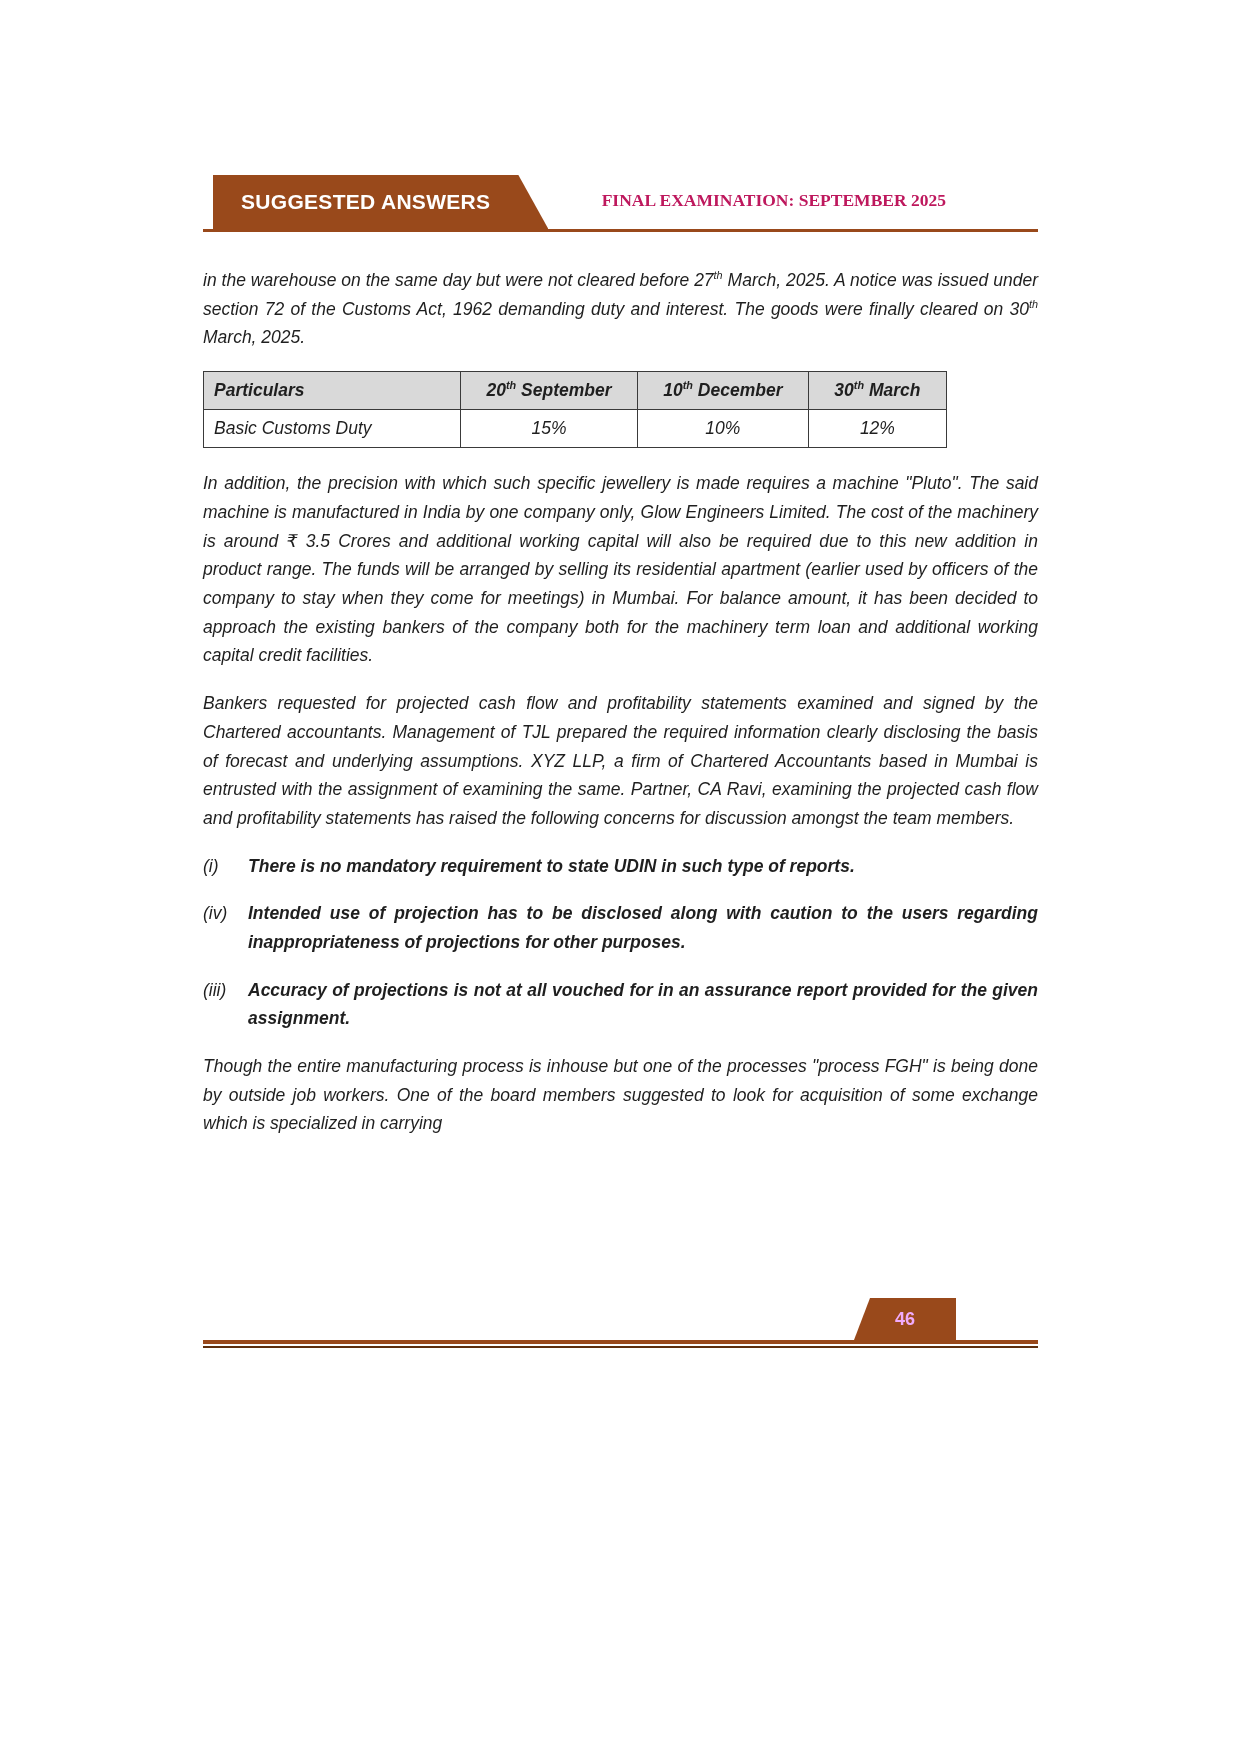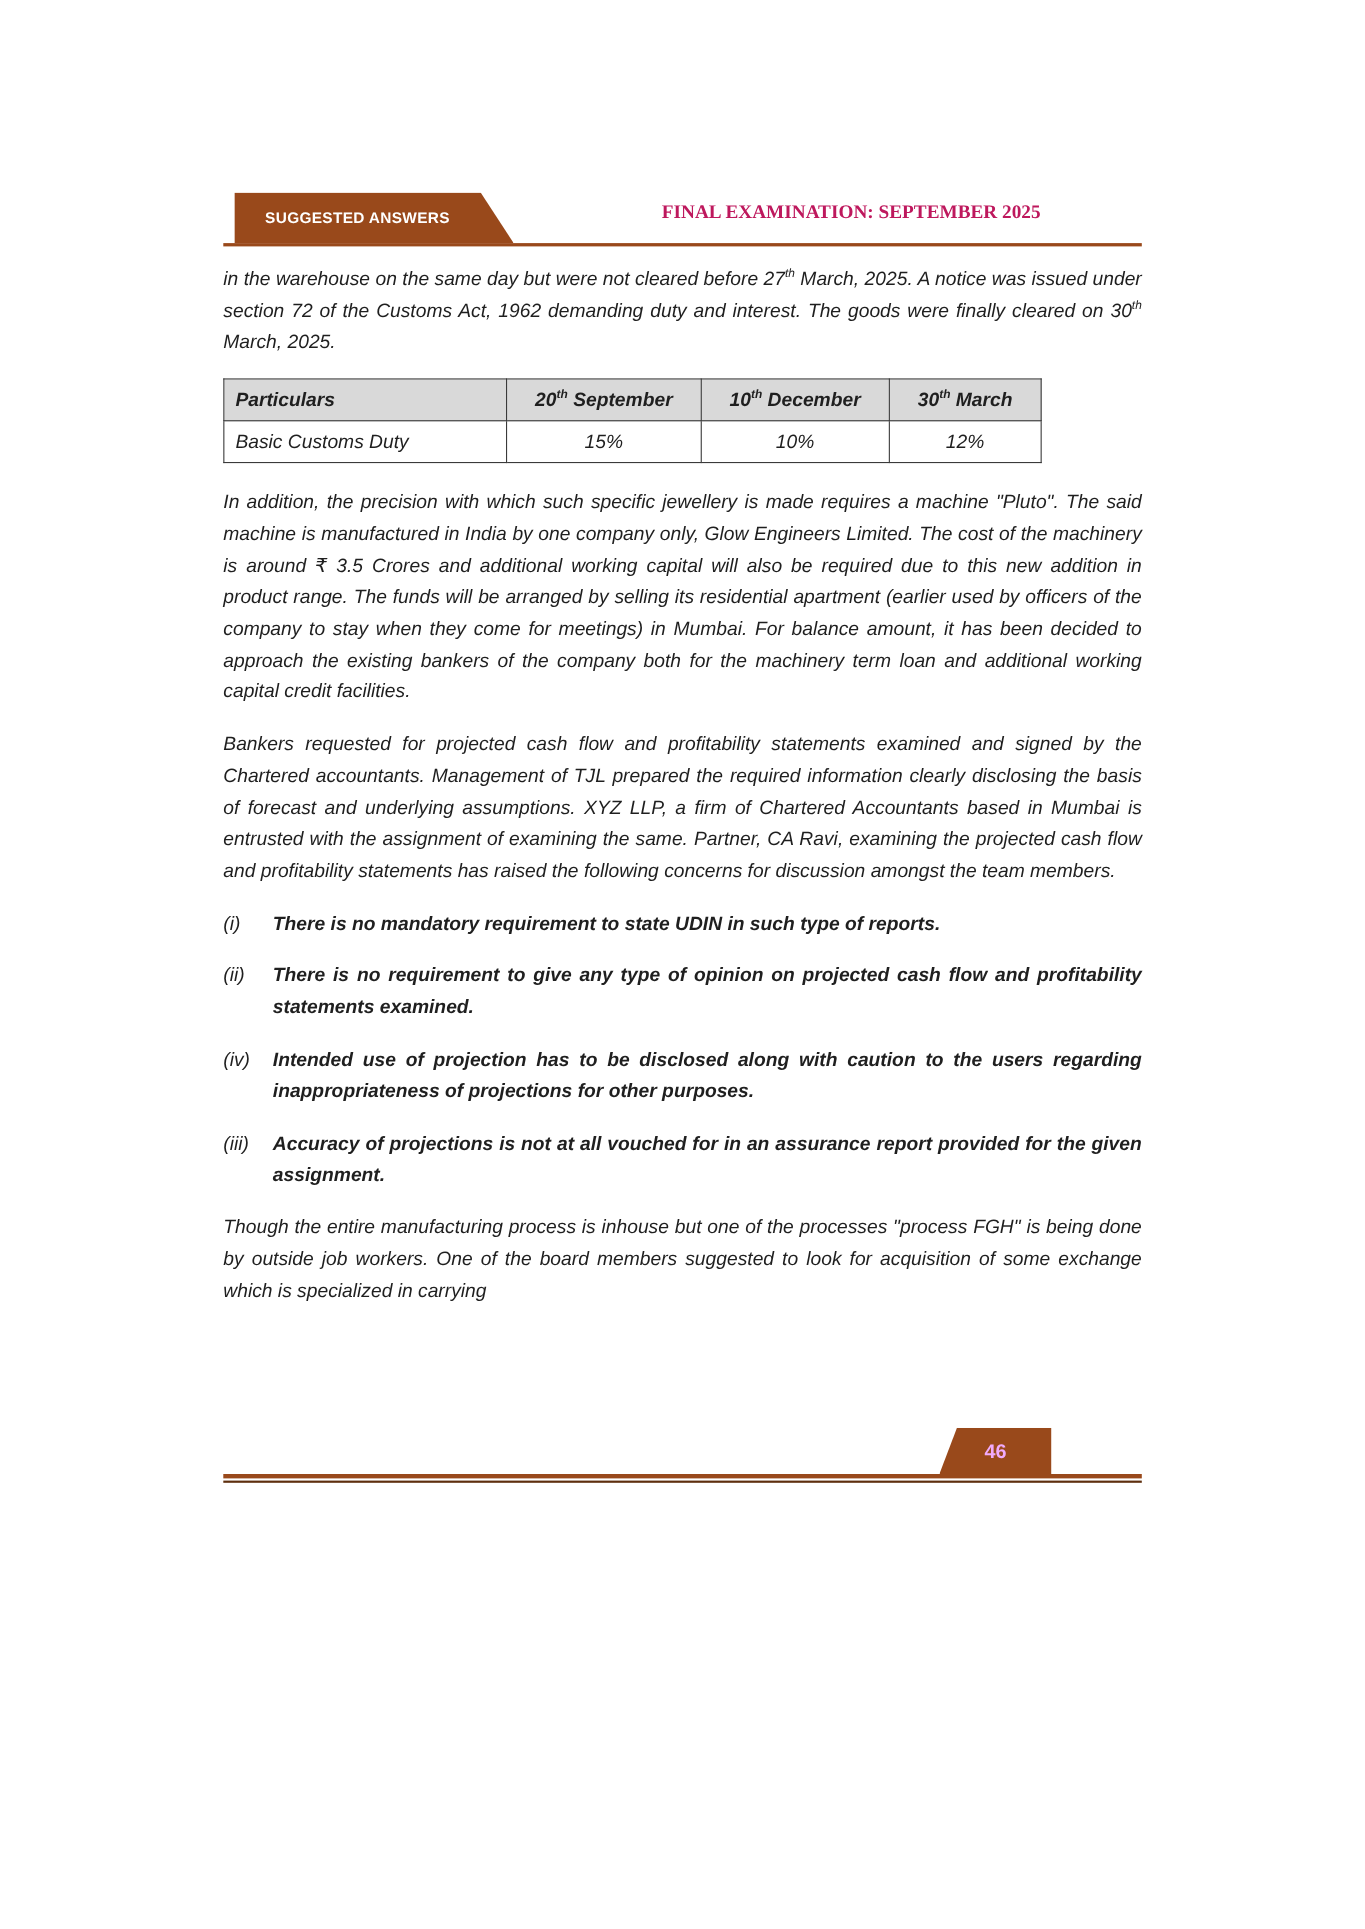--- a/index.html
+++ b/index.html
@@ -11,32 +11,32 @@
     font-style:italic;
     color:#1f1f1f;
     overflow:hidden;
     margin:0 auto;
   }
   .content{position:absolute;left:203px;top:175px;width:835px;}
   
   .header-row{display:flex;justify-content:space-between;align-items:flex-end;}
   .banner{
     background:#99491B;color:#fff;
-    font-style:normal;font-weight:bold;font-size:14px;letter-spacing:.3px;
+    font-style:normal;font-weight:bold;font-size:21px;letter-spacing:.3px;
     padding:15px 58px 15px 28px;margin-left:10px;
     clip-path:polygon(0 0,calc(100% - 30px) 0,100% 100%,0 100%);
     white-space:nowrap;
   }
   .exam-title{
     color:#be185d;font-style:normal;font-weight:bold;font-size:17.5px;
     padding:0 92px 18px 0;white-space:nowrap;font-family:Liberation Serif, serif;
   }
   .top-rule{border-top:3px solid #99491B;}
   
-  .body-text{margin-top:15px;font-size:17.5px;line-height:1.64;}
+  .body-text{margin-top:34px;font-size:17.5px;line-height:1.64;}
   .para{text-align:justify;margin:0 0 19px 0;}
   sup{font-size:62%;line-height:0;vertical-align:super;}
   
   table.customs{border-collapse:collapse;width:744px;margin:4px 0 21px 0;font-size:17.5px;}
   table.customs th,table.customs td{border:1.5px solid #3a3a3a;padding:5px 10px;vertical-align:top;line-height:1.55;}
   table.customs th{background:#D9D9D9;font-weight:bold;text-align:center;}
   table.customs th.first{text-align:left;}
   table.customs td{text-align:center;}
   table.customs td.first{text-align:justify;}
   .col-0{width:34.6%;}.col-1{width:23.8%;}.col-2{width:23%;}.col-3{width:18.6%;}
@@ -99,24 +99,20 @@
 
       <p class="para">In addition, the precision with which such specific jewellery is made requires a machine "Pluto". The said machine is manufactured in India by one company only, Glow Engineers Limited. The cost of the machinery is around ₹ 3.5 Crores and additional working capital will also be required due to this new addition in product range. The funds will be arranged by selling its residential apartment (earlier used by officers of the company to stay when they come for meetings) in Mumbai. For balance amount, it has been decided to approach the existing bankers of the company both for the machinery term loan and additional working capital credit facilities.</p>
 
       <p class="para">Bankers requested for projected cash flow and profitability statements examined and signed by the Chartered accountants. Management of TJL prepared the required information clearly disclosing the basis of forecast and underlying assumptions. XYZ LLP, a firm of Chartered Accountants based in Mumbai is entrusted with the assignment of examining the same. Partner, CA Ravi, examining the projected cash flow and profitability statements has raised the following concerns for discussion amongst the team members.</p>
 
       <div class="list-item">
         <span class="list-marker">(i)</span>
         <span class="list-text">There is no mandatory requirement to state UDIN in such type of reports.</span>
       </div>
       <div class="list-item">
-        <span class="list-marker">(ii)</span>
-        <span class="list-text">There is no requirement to give any type of opinion on projected cash flow and profitability statements examined.</span>
-      </div>
-      <div class="list-item">
         <span class="list-marker">(iv)</span>
         <span class="list-text">Intended use of projection has to be disclosed along with caution to the users regarding inappropriateness of projections for other purposes.</span>
       </div>
       <div class="list-item">
         <span class="list-marker">(iii)</span>
         <span class="list-text">Accuracy of projections is not at all vouched for in an assurance report provided for the given assignment.</span>
       </div>
 
       <p class="para">Though the entire manufacturing process is inhouse but one of the processes "process FGH" is being done by outside job workers. One of the board members suggested to look for acquisition of some exchange which is specialized in carrying</p>
 

